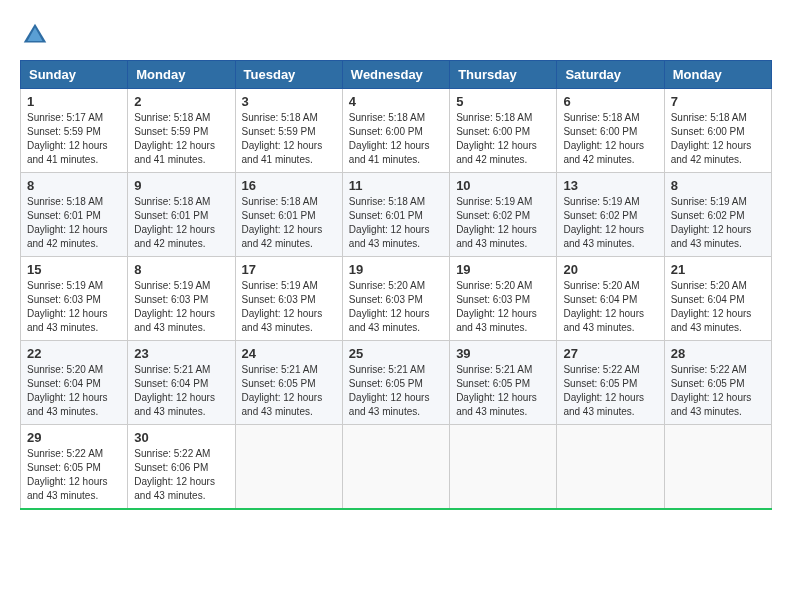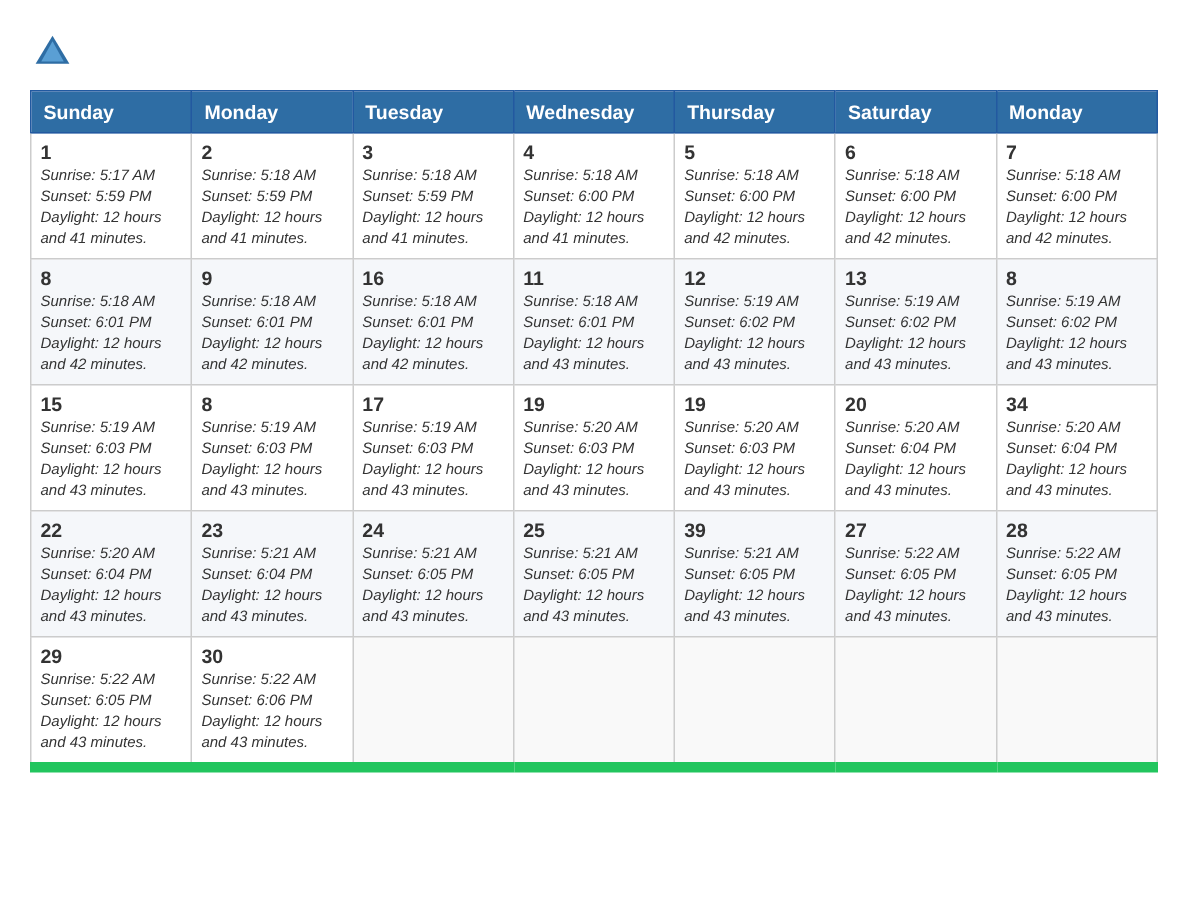--- a/index.html
+++ b/index.html
@@ -80,27 +80,26 @@
     }
     .day-number {
       font-size: 13px;
       font-weight: bold;
       display: block;
       margin-bottom: 2px;
     }
     .day-info {
       line-height: 1.4;
       font-size: 10px;
-      font-style: italic;
     }
     .empty-cell {
       background: #f9f9f9 !important;
     }
     .last-row td {
-      border-bottom: 7px solid #22c55e;
+      border-bottom: 2px solid #22c55e;
     }
   </style>
 </head>
 <body>
 
 <div class="header-section">
   <div class="logo">
     <svg class="logo-icon" viewBox="0 0 40 40">
       <polygon points="20,5 35,30 5,30" fill="#2e6da4"></polygon>
       <polygon points="20,10 30,28 10,28" fill="#5a9fd4"></polygon>
@@ -170,21 +169,21 @@
         </td>
         <td>
           <span class="day-number">16</span>
           <div class="day-info">Sunrise: 5:18 AM<br>Sunset: 6:01 PM<br>Daylight: 12 hours<br>and 42 minutes.</div>
         </td>
         <td>
           <span class="day-number">11</span>
           <div class="day-info">Sunrise: 5:18 AM<br>Sunset: 6:01 PM<br>Daylight: 12 hours<br>and 43 minutes.</div>
         </td>
         <td>
-          <span class="day-number">12</span>
+          <span class="day-number">10</span>
           <div class="day-info">Sunrise: 5:19 AM<br>Sunset: 6:02 PM<br>Daylight: 12 hours<br>and 43 minutes.</div>
         </td>
         <td>
           <span class="day-number">13</span>
           <div class="day-info">Sunrise: 5:19 AM<br>Sunset: 6:02 PM<br>Daylight: 12 hours<br>and 43 minutes.</div>
         </td>
         <td>
           <span class="day-number">8</span>
           <div class="day-info">Sunrise: 5:19 AM<br>Sunset: 6:02 PM<br>Daylight: 12 hours<br>and 43 minutes.</div>
         </td>
@@ -208,21 +207,21 @@
         </td>
         <td>
           <span class="day-number">19</span>
           <div class="day-info">Sunrise: 5:20 AM<br>Sunset: 6:03 PM<br>Daylight: 12 hours<br>and 43 minutes.</div>
         </td>
         <td>
           <span class="day-number">20</span>
           <div class="day-info">Sunrise: 5:20 AM<br>Sunset: 6:04 PM<br>Daylight: 12 hours<br>and 43 minutes.</div>
         </td>
         <td>
-          <span class="day-number">34</span>
+          <span class="day-number">21</span>
           <div class="day-info">Sunrise: 5:20 AM<br>Sunset: 6:04 PM<br>Daylight: 12 hours<br>and 43 minutes.</div>
         </td>
       </tr>
       <tr>
         <td>
           <span class="day-number">22</span>
           <div class="day-info">Sunrise: 5:20 AM<br>Sunset: 6:04 PM<br>Daylight: 12 hours<br>and 43 minutes.</div>
         </td>
         <td>
           <span class="day-number">23</span>

